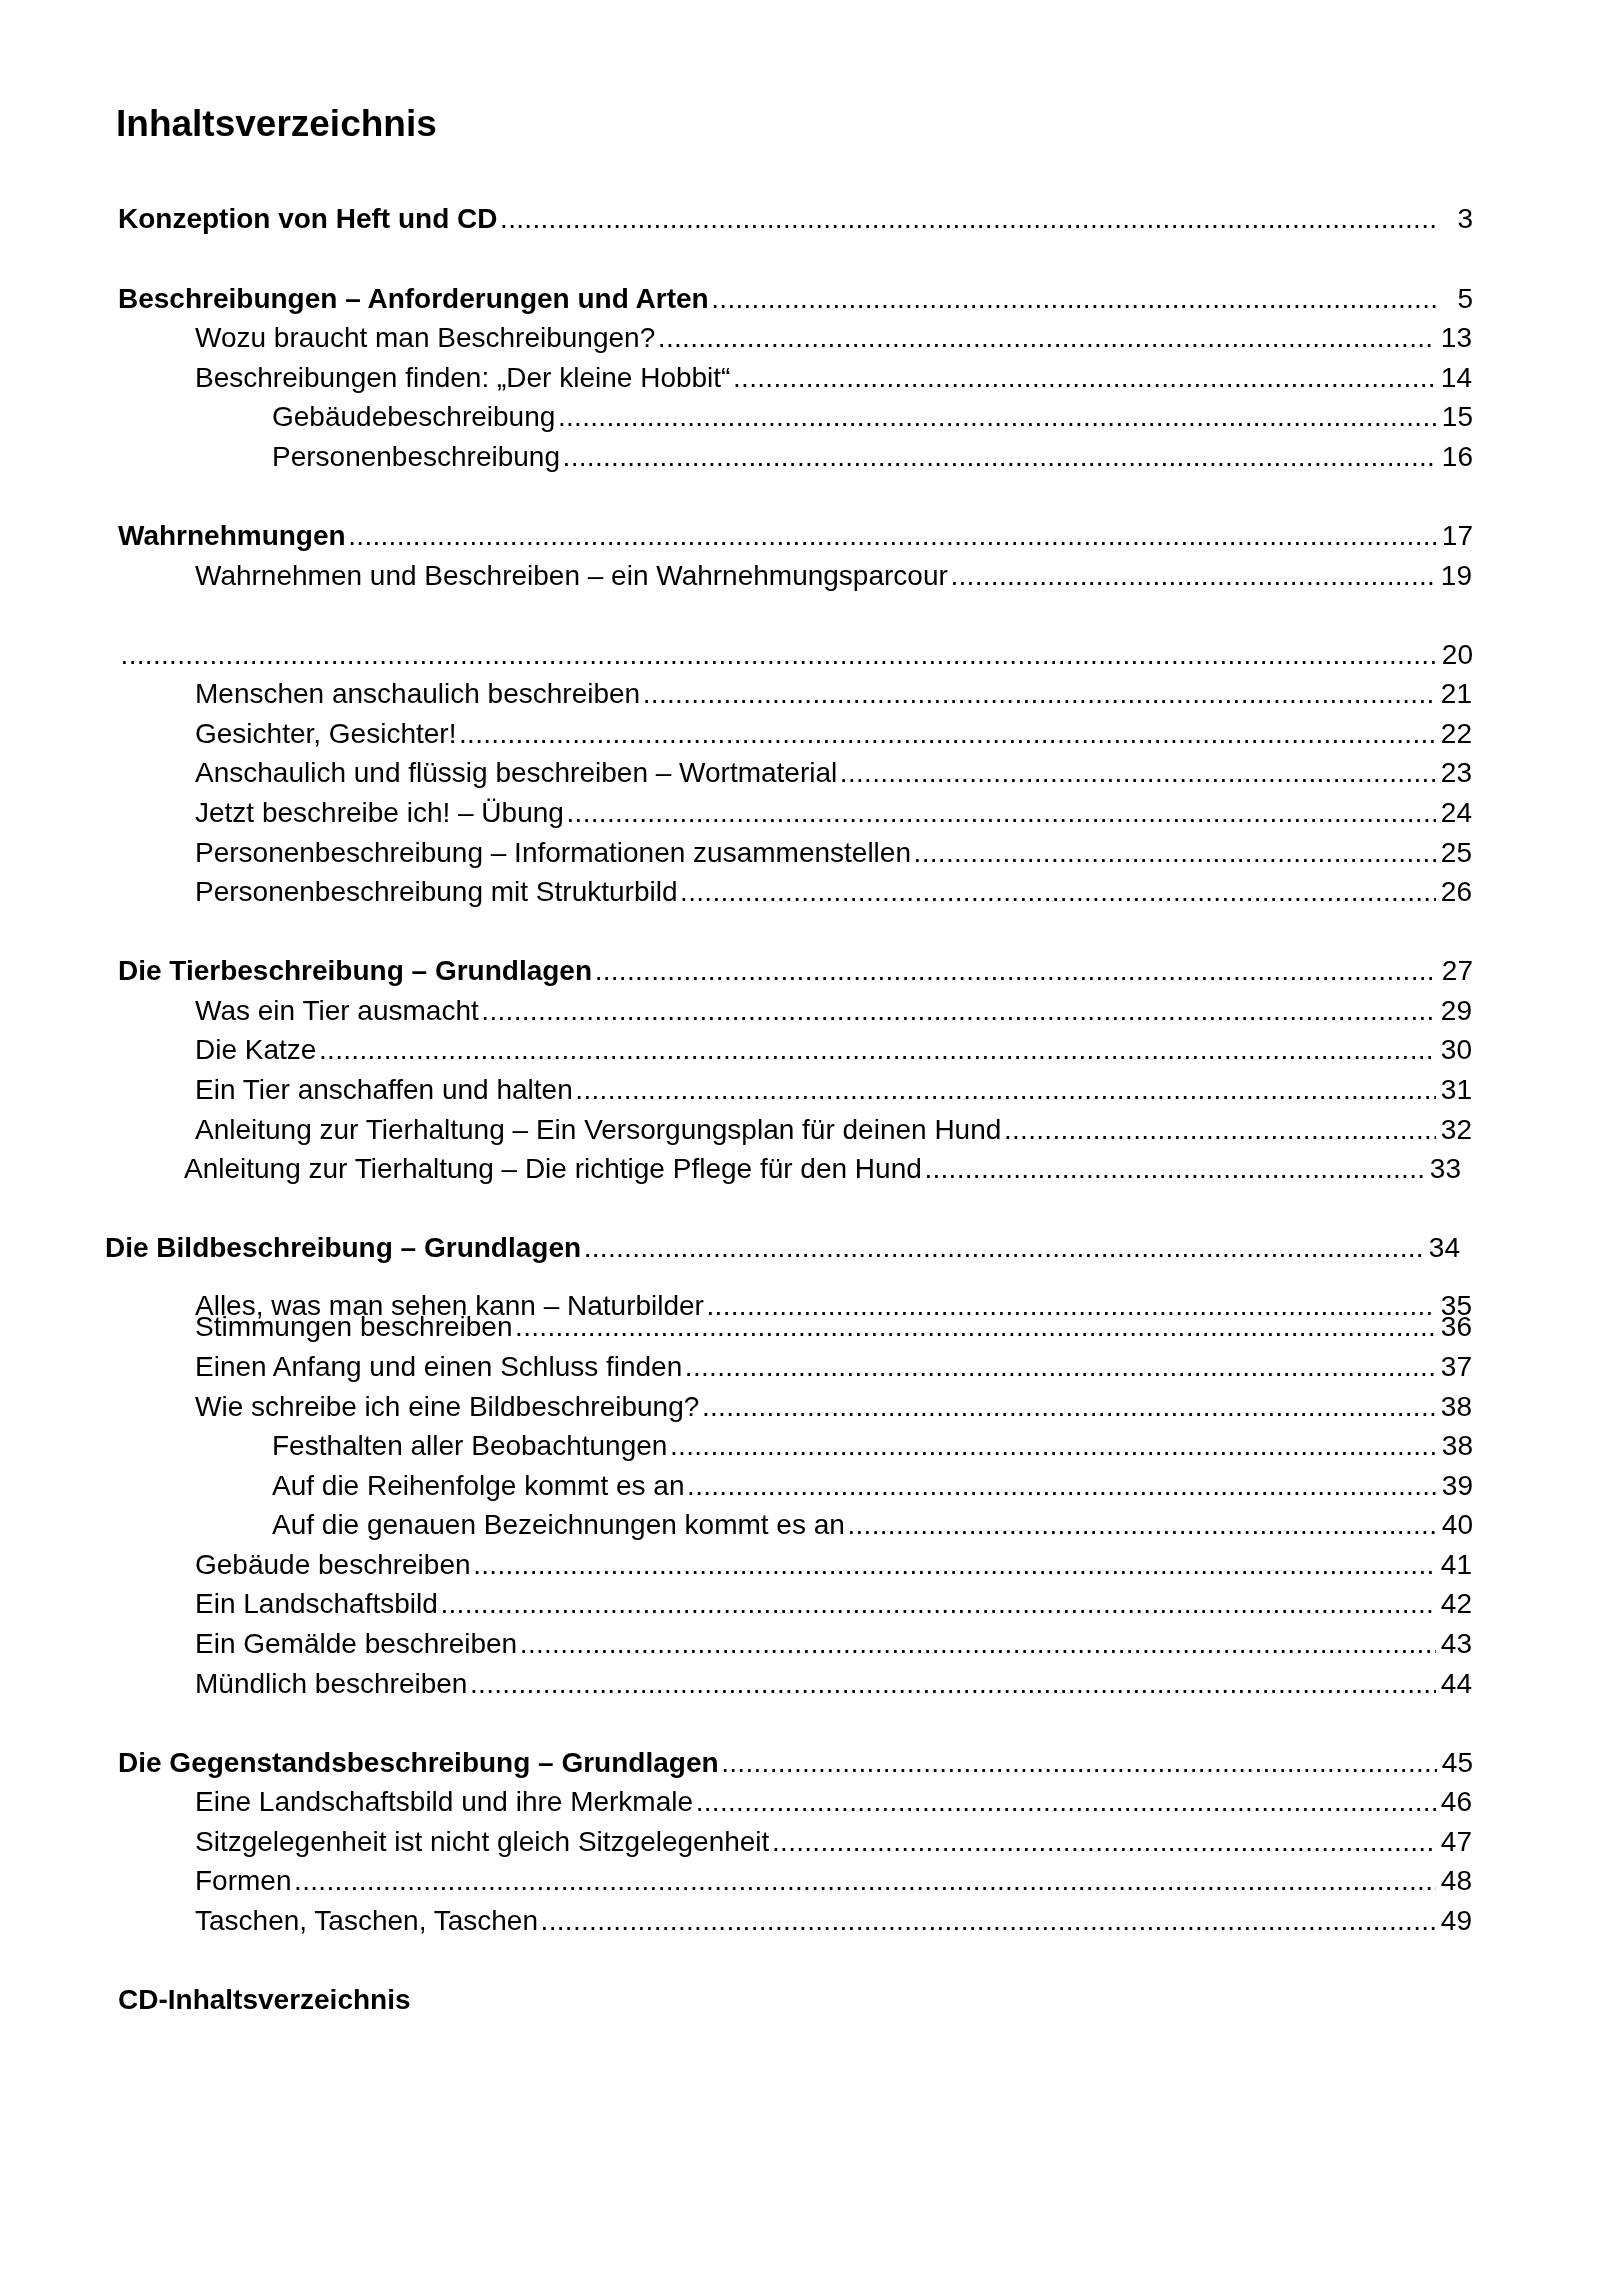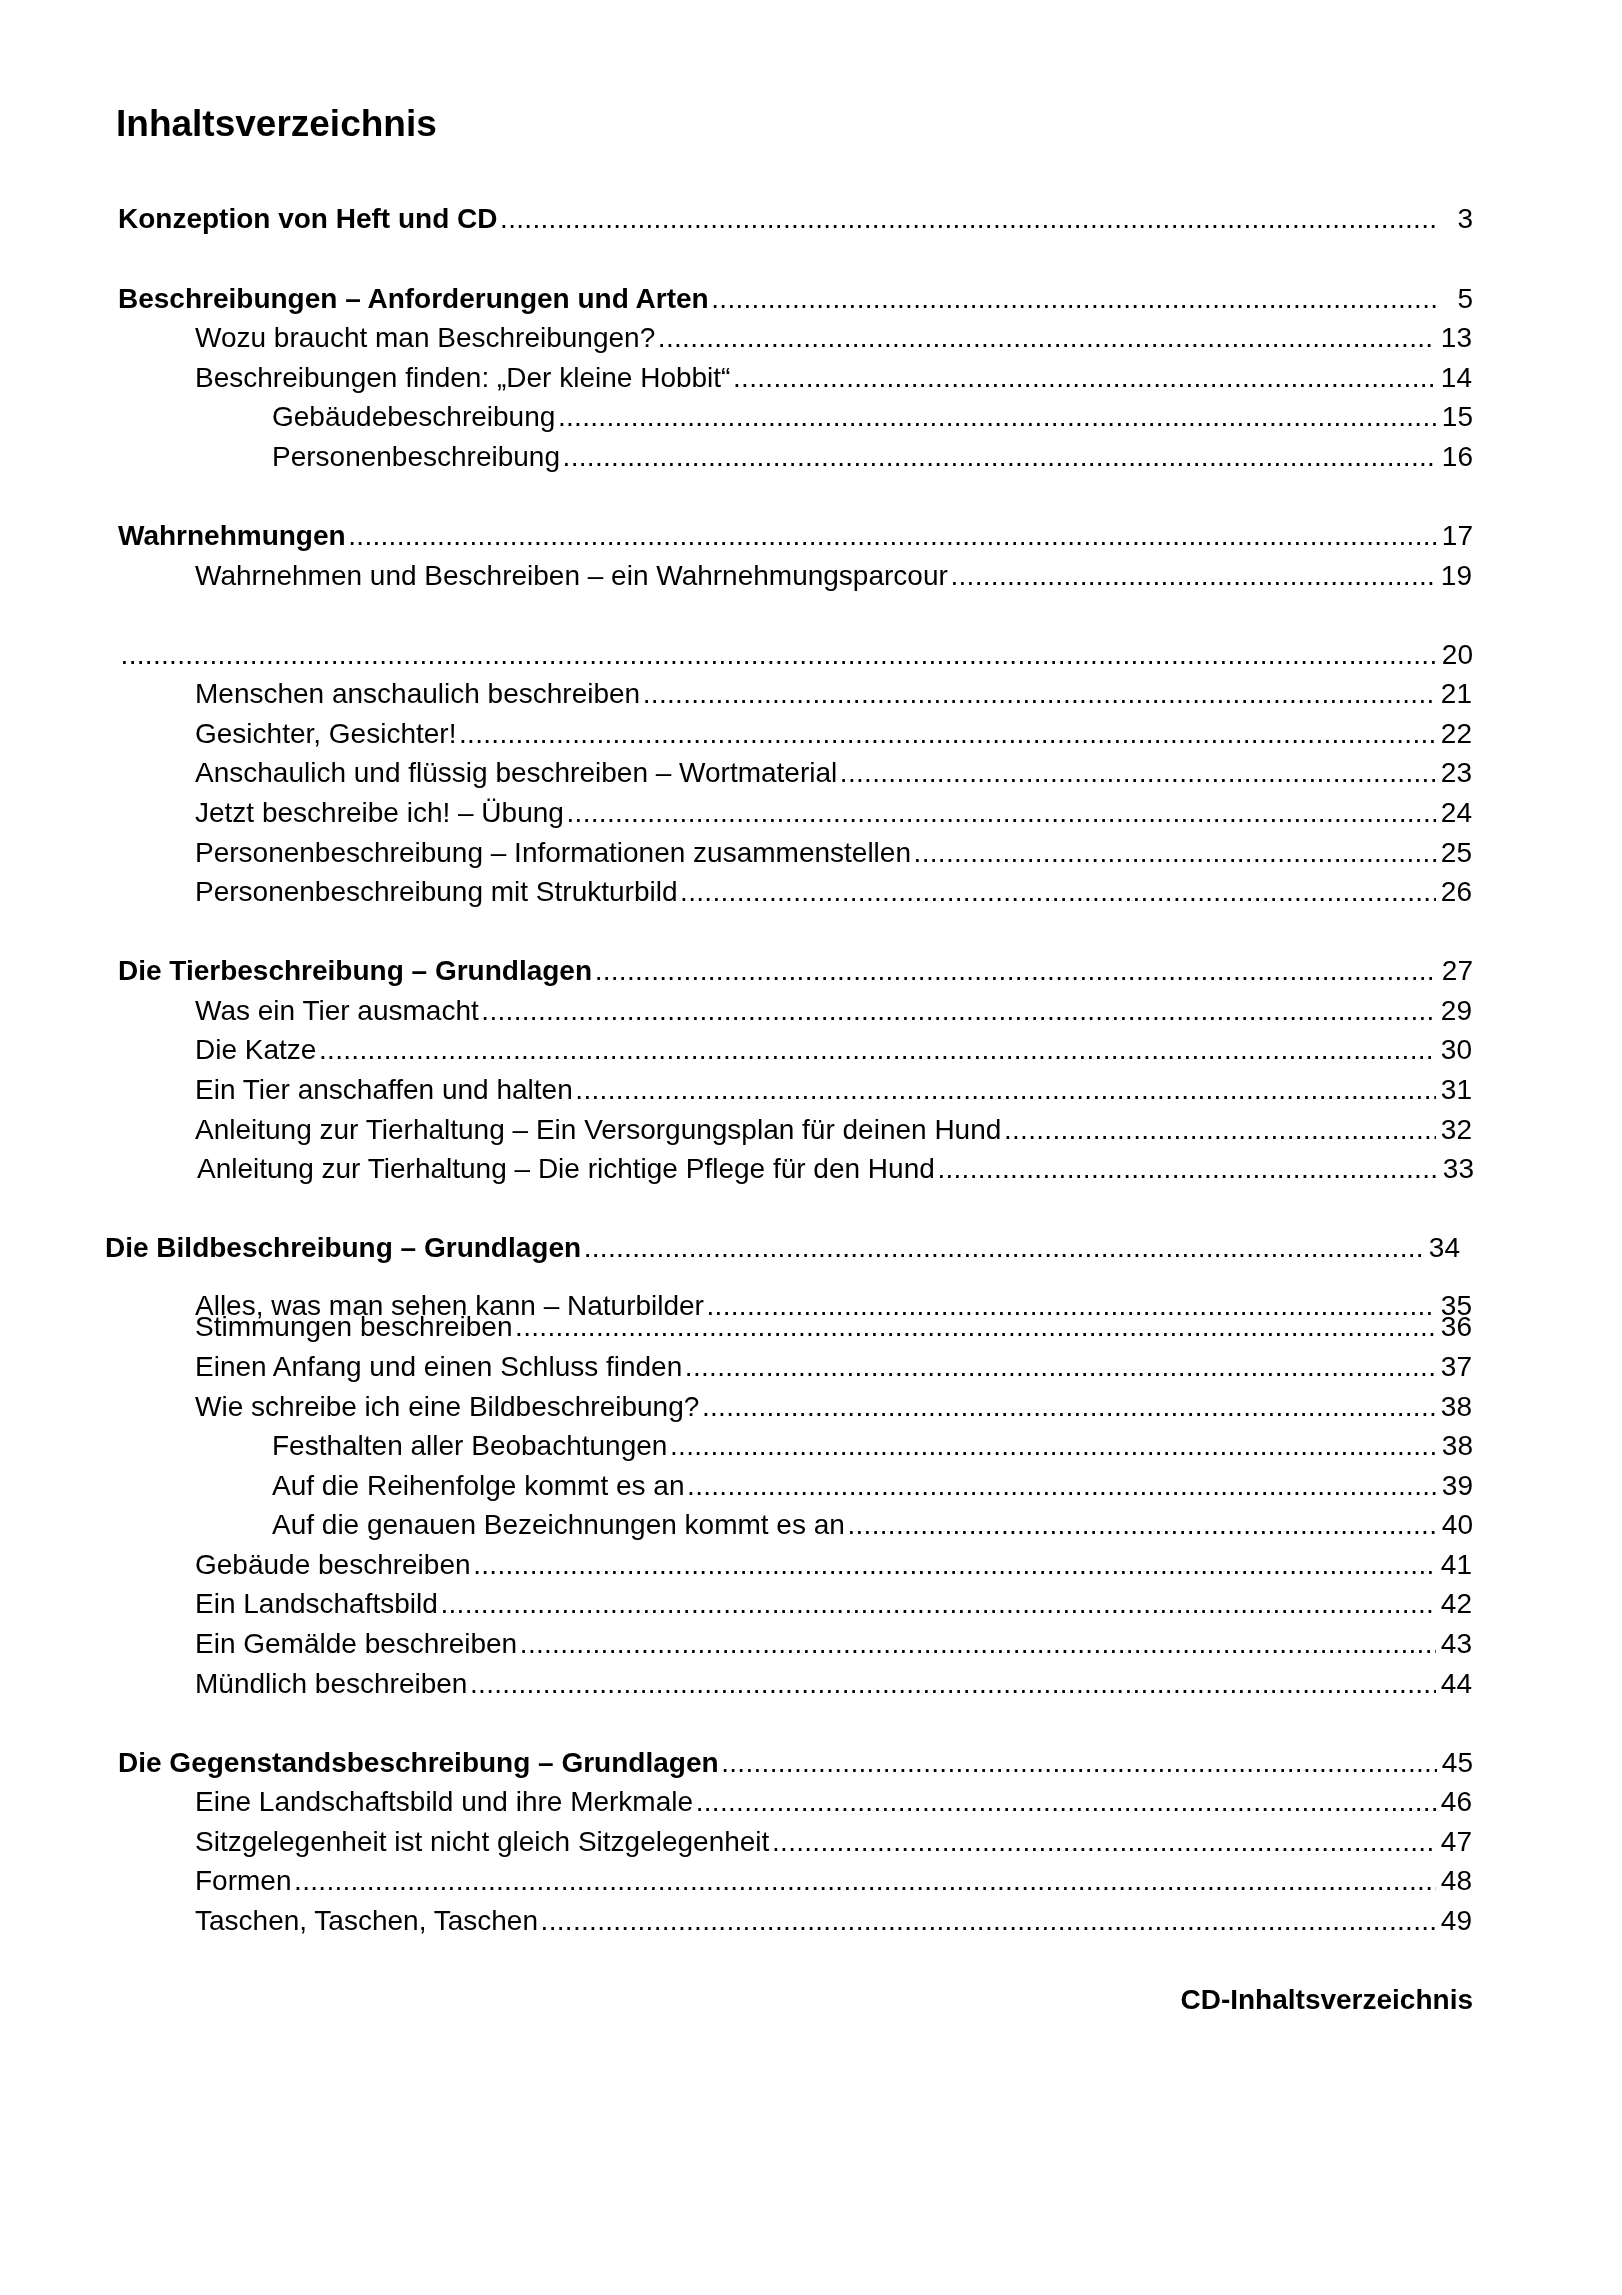--- a/index.html
+++ b/index.html
@@ -2,21 +2,21 @@
 <html style="font-size:10.5px"><head>
 <meta charset="utf-8">
 <style>
   html, body { margin: 0; padding: 0; background: #ffffff; }
   body { width: 1623px; height: 2295px; position: relative; overflow: hidden;
          font-family: "Liberation Sans", sans-serif; color: #000; }
   .page-title { position: absolute; left: 116px; top: 105px; margin: 0;
                 font-size: 37px; font-weight: bold; line-height: 1; white-space: nowrap; }
   .toc { position: absolute; left: 0; top: 0; width: 1623px; height: 2295px; }
   .entry { position: absolute; display: flex; align-items: baseline;
-           font-size: 28px; line-height: 1; white-space: nowrap; justify-content: flex-end; }
+           font-size: 28px; line-height: 1; white-space: nowrap; }
   .entry.bold .title { font-weight: bold; }
   .entry .title { flex: 0 0 auto; }
   .entry .leader { flex: 1 1 auto; overflow: hidden; margin: 0 2.6px 0 2.6px;
                    font-weight: normal; letter-spacing: 0.3px; }
   .entry .leader::before { content: "............................................................................................................................................................................................................................................................................................................................................................................."; }
   .entry .page { flex: 0 0 auto; text-align: right; min-width: 33px; font-weight: normal; }
 </style>
 </head>
 <body>
 
@@ -115,21 +115,21 @@
     <div class="entry" style="left: 195px; top: 1076px; width: 1277px;">
     <span class="title">Ein Tier anschaffen und halten</span>
     <span class="leader"></span>
     <span class="page">31</span>
   </div>
     <div class="entry" style="left: 195px; top: 1116px; width: 1277px;">
     <span class="title">Anleitung zur Tierhaltung – Ein Versorgungsplan für deinen Hund</span>
     <span class="leader"></span>
     <span class="page">32</span>
   </div>
-    <div class="entry" style="left: 197px; top: 1155px; width: 1277px;">
+    <div class="entry" style="left: 184px; top: 1155px; width: 1277px;">
     <span class="title">Anleitung zur Tierhaltung – Die richtige Pflege für den Hund</span>
     <span class="leader"></span>
     <span class="page">33</span>
   </div>
     <div class="entry bold" style="left: 105px; top: 1234px; width: 1355px;">
     <span class="title">Die Bildbeschreibung – Grundlagen</span>
     <span class="leader"></span>
     <span class="page">34</span>
   </div>
     <div class="entry" style="left: 195px; top: 1274px; width: 1277px; margin-top: 18px;">

